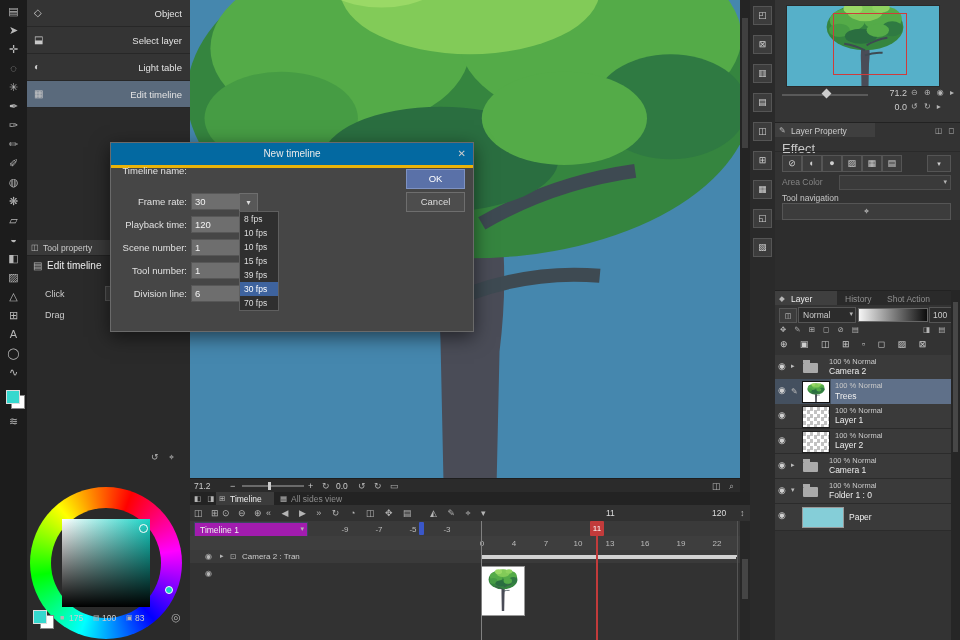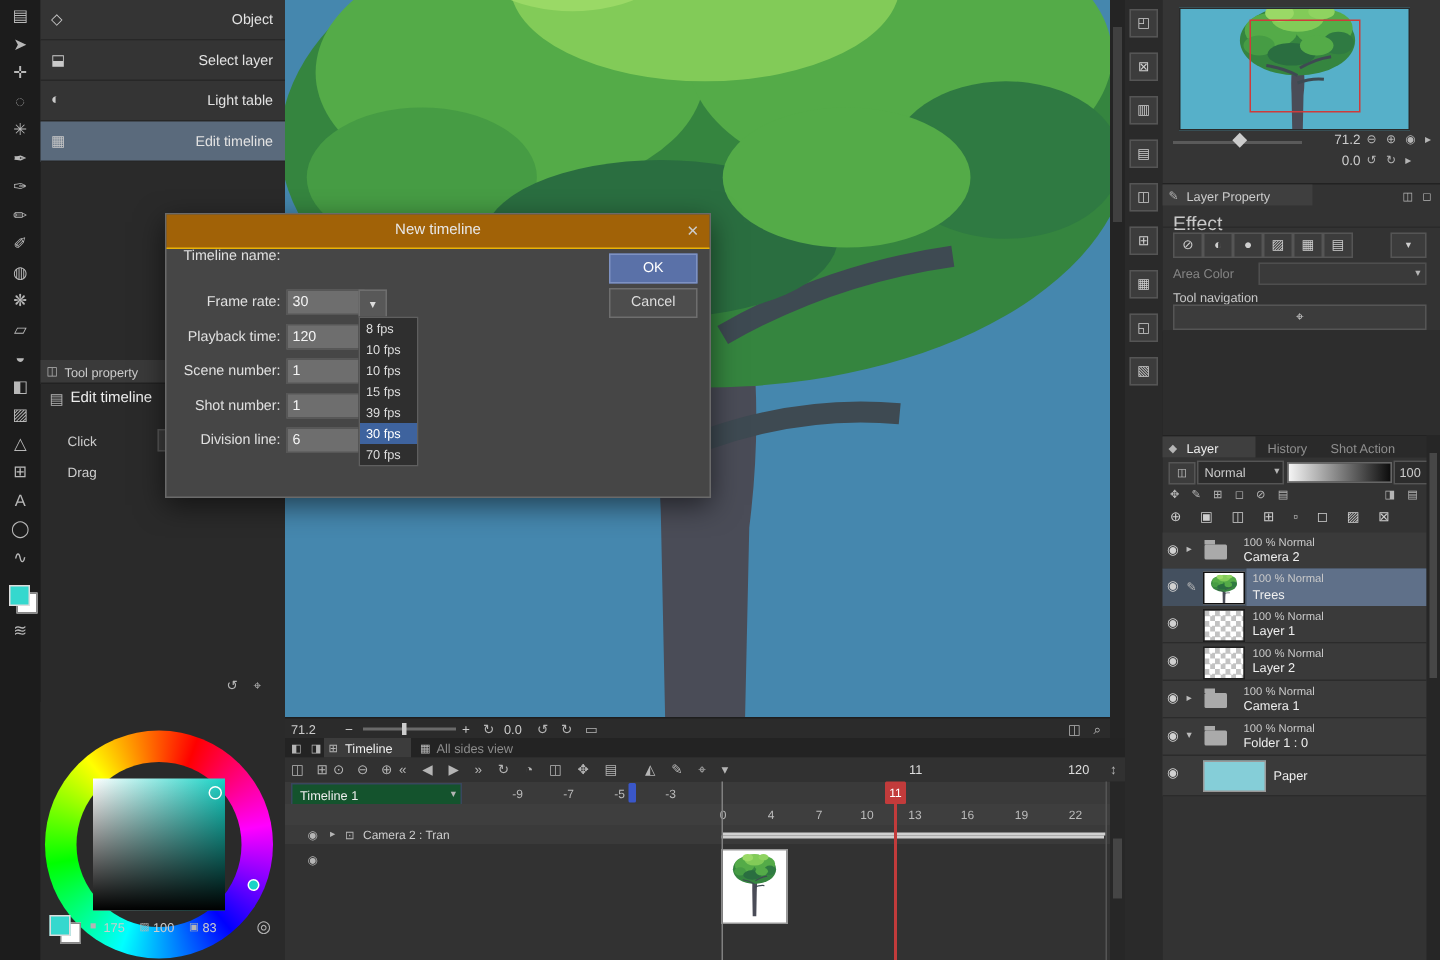--- a/index.html
+++ b/index.html
@@ -183,21 +183,21 @@
       <span class="t ico" style="left:32px;top:3px;letter-spacing:3px">⊙ ⊖ ⊕</span>
       <span class="t ico" style="left:76px;top:3px;letter-spacing:4px">« ◀ ▶ » ↻</span>
       <span class="t ico" style="left:160px;top:3px;letter-spacing:4px">◔ ◫ ✥ ▤</span>
       <span class="t ico" style="left:240px;top:3px;letter-spacing:4px">◭ ✎ ⌖ ▾</span>
       <span class="t" style="left:416px;top:3px;font-size:8.5px;color:#ddd">11</span>
       <span class="t" style="left:522px;top:3px;font-size:8.5px;color:#ddd">120</span>
       <span class="t ico" style="left:550px;top:3px">↕</span>
     </div>
 
     <div class="a" style="left:0;top:29px;width:560px;height:15px;background:#3a3a3a;border-bottom:1px solid #2c2c2c">
-      <div class="a" style="left:4px;top:1px;width:112px;height:13px;background:#14532d;border:1px solid #39465e">
+      <div class="a" style="left:4px;top:1px;width:112px;height:13px;background:#a21caf;border:1px solid #39465e">
         <span class="t" style="left:5px;top:2px;font-size:8.5px;color:#eee">Timeline 1</span>
         <span class="t ico" style="right:3px;top:2px;font-size:7px">▾</span>
       </div>
       <span class="rn" style="left:155px;top:4px">-9</span>
       <span class="rn" style="left:189px;top:4px">-7</span>
       <span class="rn" style="left:223px;top:4px">-5</span>
       <span class="rn" style="left:257px;top:4px">-3</span>
       <div class="a" style="left:229px;top:1px;width:5px;height:13px;background:#3a57c9;border-radius:1px"></div>
     </div>
     <div class="a" style="left:0;top:44px;width:560px;height:14px;background:#3e3e3e;border-bottom:1px solid #2c2c2c">
@@ -368,39 +368,39 @@
     <span class="eye">◉</span>
     <div class="a" style="left:27px;top:3px;width:40px;height:19px;background:#85ced8;border:1px solid #999"></div>
     <span class="l2" style="left:74px;top:8px">Paper</span>
   </div>
 
   <div class="a" style="left:951px;top:290px;width:9px;height:350px;background:#262626">
     <div class="a" style="left:2px;top:12px;width:5px;height:150px;background:#474747"></div>
   </div>
 
   <div class="a" id="dlg">
-    <div class="a" style="left:0;top:0;width:100%;height:22px;background:#a16207;border-bottom:1px solid #eab308">
+    <div class="a" style="left:0;top:0;width:100%;height:22px;background:#0369a1;border-bottom:3px solid #eab308">
       <div style="text-align:center;line-height:22px;font-size:10px;color:#e8e8e8">New timeline</div>
       <span class="t" style="right:7px;top:5px;font-size:10px;color:#ccc">✕</span>
     </div>
 
     <span class="dlg-label" style="top:22px">Timeline name:</span>
 
     <span class="dlg-label" style="top:53px">Frame rate:</span>
     <input class="dlg-input" style="left: 80px; top: 50px; width: 44px;" readonly="" value="30">
     <div class="a" style="left:128px;top:50px;width:17px;height:17px;background:#585858;border:1px solid #6e6e6e;text-align:center;line-height:17px;font-size:8px;color:#ddd">▾</div>
 
     <span class="dlg-label" style="top:76px">Playback time:</span>
     <input class="dlg-input" style="left: 80px; top: 73px; width: 44px;" readonly="" value="120">
     <span class="t" style="left:138px;top:76px;font-size:9px;color:#d5d5d5">(frame)</span>
 
     <span class="dlg-label" style="top:99px">Scene number:</span>
     <input class="dlg-input" style="left: 80px; top: 96px; width: 44px;" readonly="" value="1">
 
-    <span class="dlg-label" style="top:122px">Shot number:</span>
+    <span class="dlg-label" style="top:122px">Tool number:</span>
     <input class="dlg-input" style="left: 80px; top: 119px; width: 44px;" readonly="" value="1">
 
     <span class="dlg-label" style="top:145px">Division line:</span>
     <input class="dlg-input" style="left: 80px; top: 142px; width: 44px;" readonly="" value="6">
 
     <div class="btn" style="left:295px;top:26px;background:#5a71a8;border:1px solid #7e92c2;color:#fff">OK</div>
     <div class="btn" style="left:295px;top:49px;background:#4d4d4d;border:1px solid #6e6e6e;color:#ddd">Cancel</div>
 
     <div class="a" style="left:128px;top:68px;width:38px;background:#2f2f2f;border:1px solid #5f5f5f;z-index:60">
       <div class="fps-item">8 fps</div>

